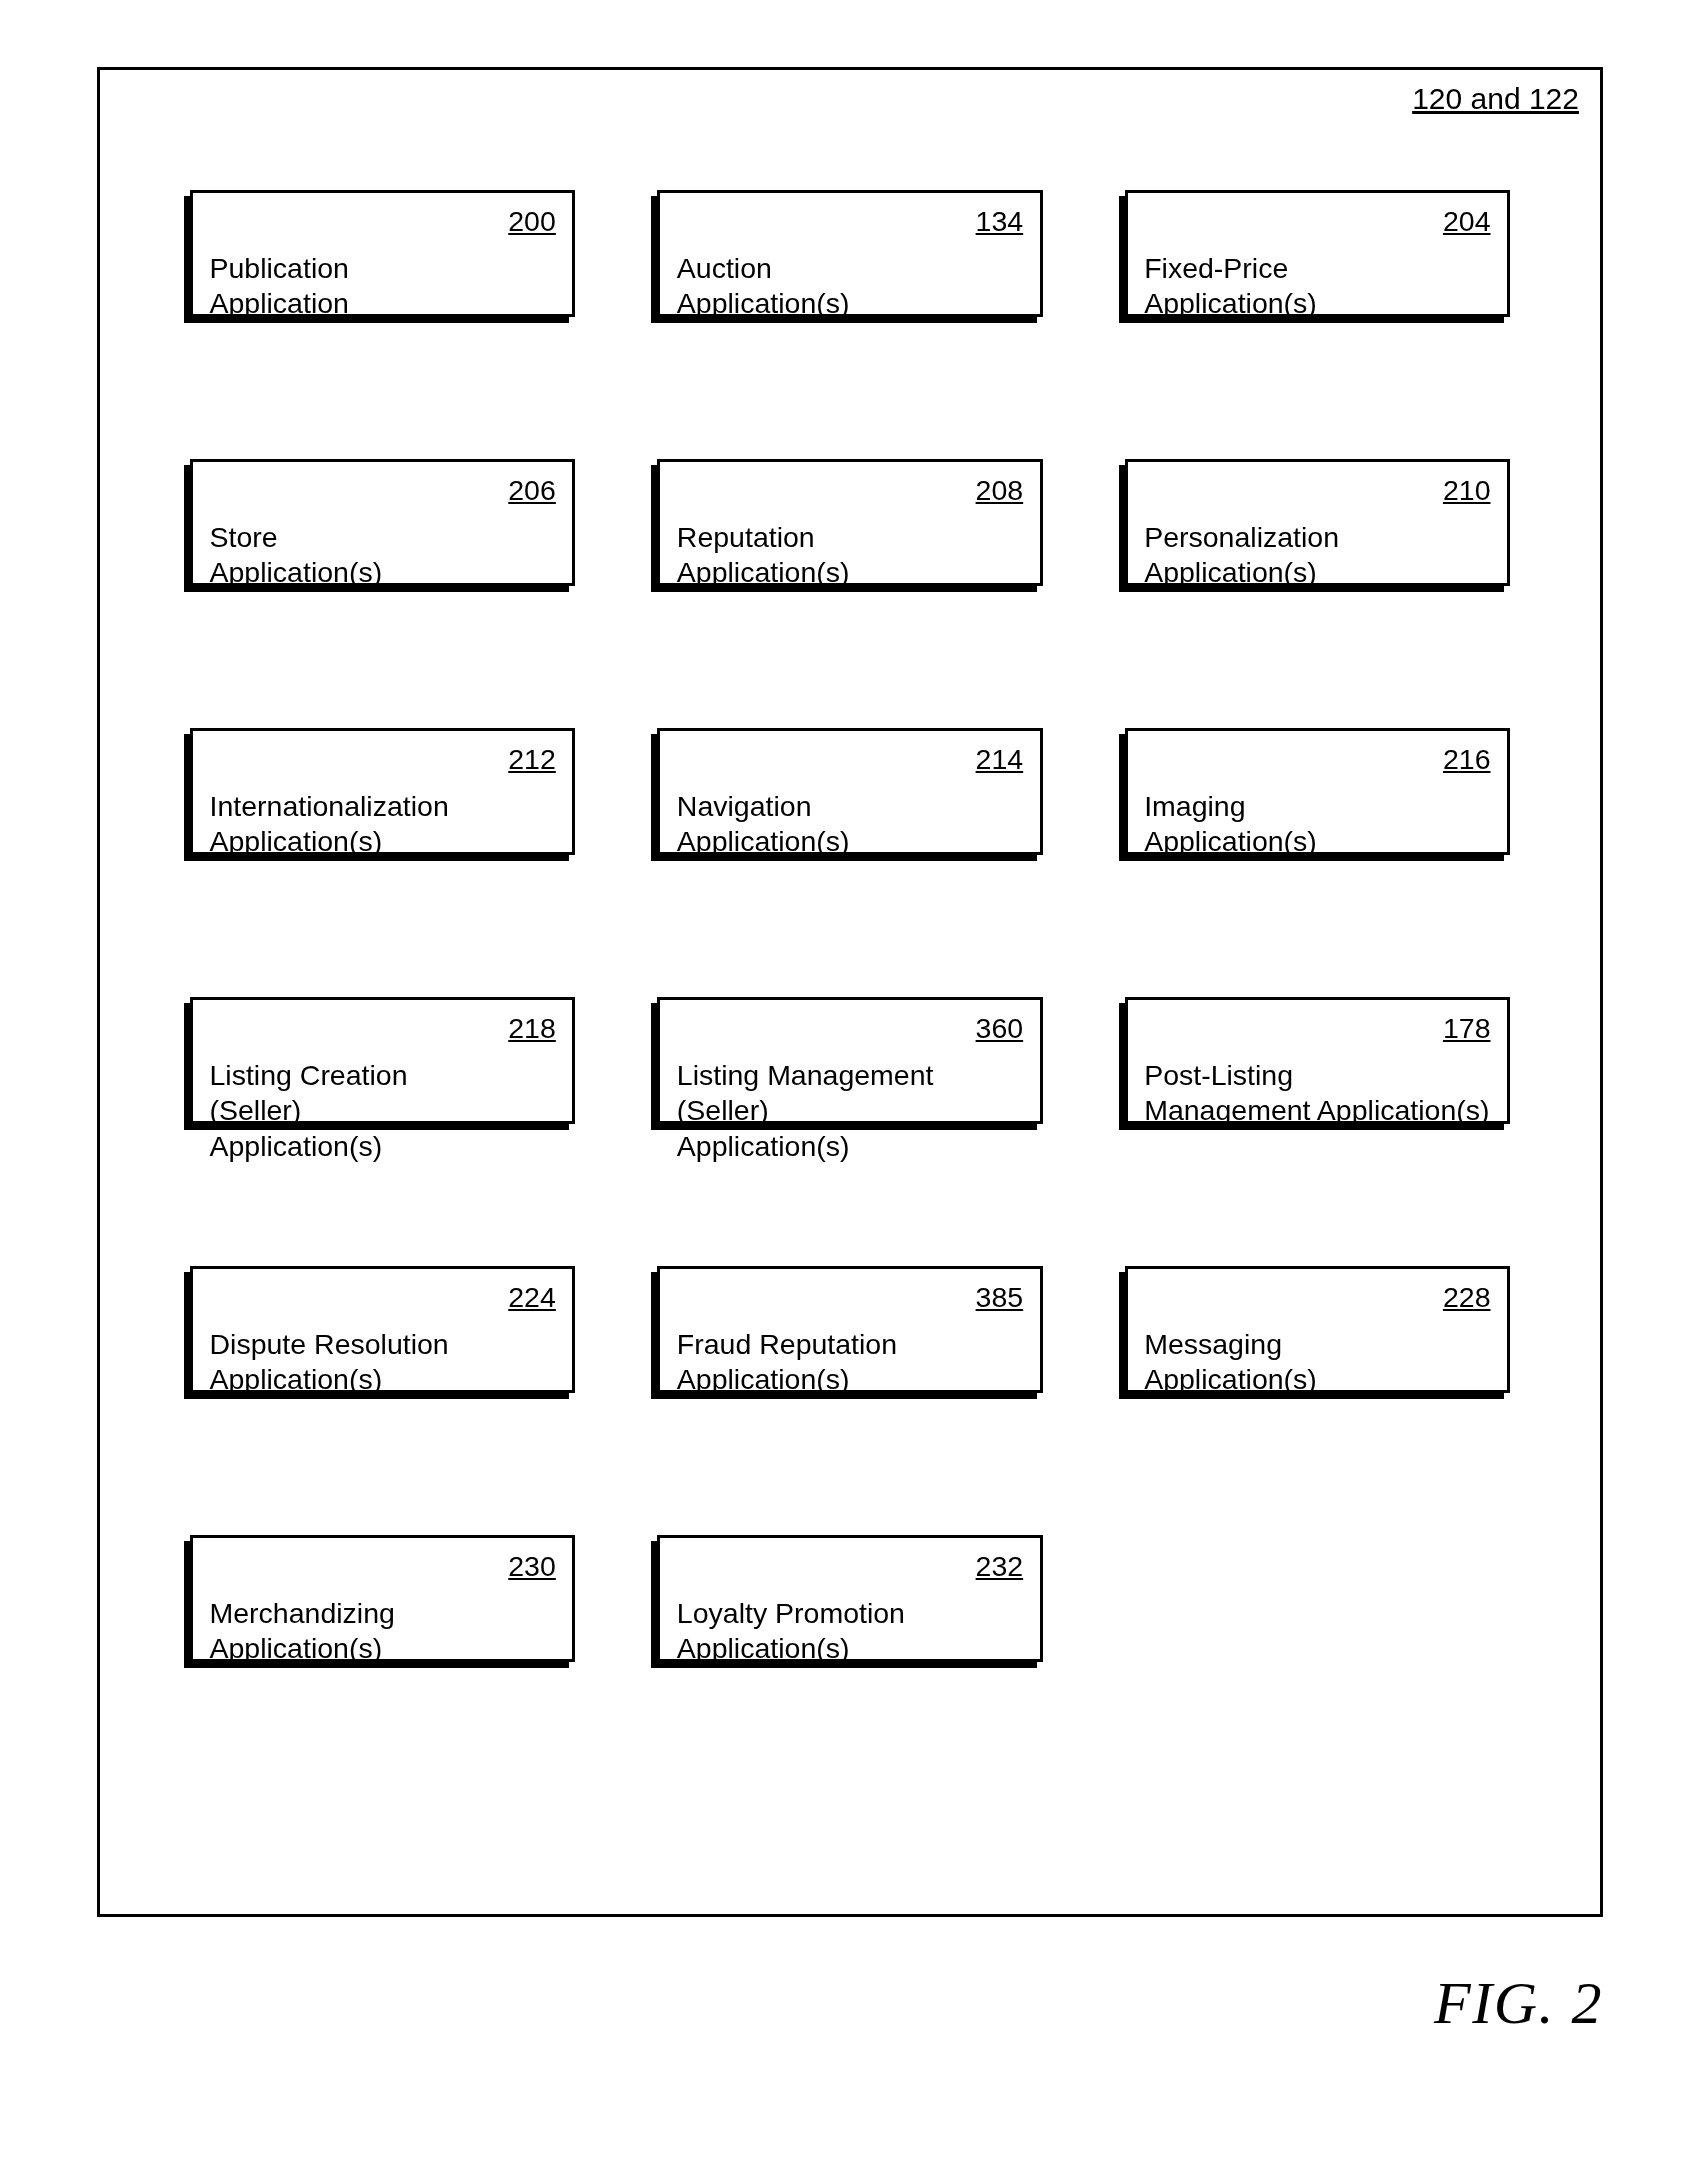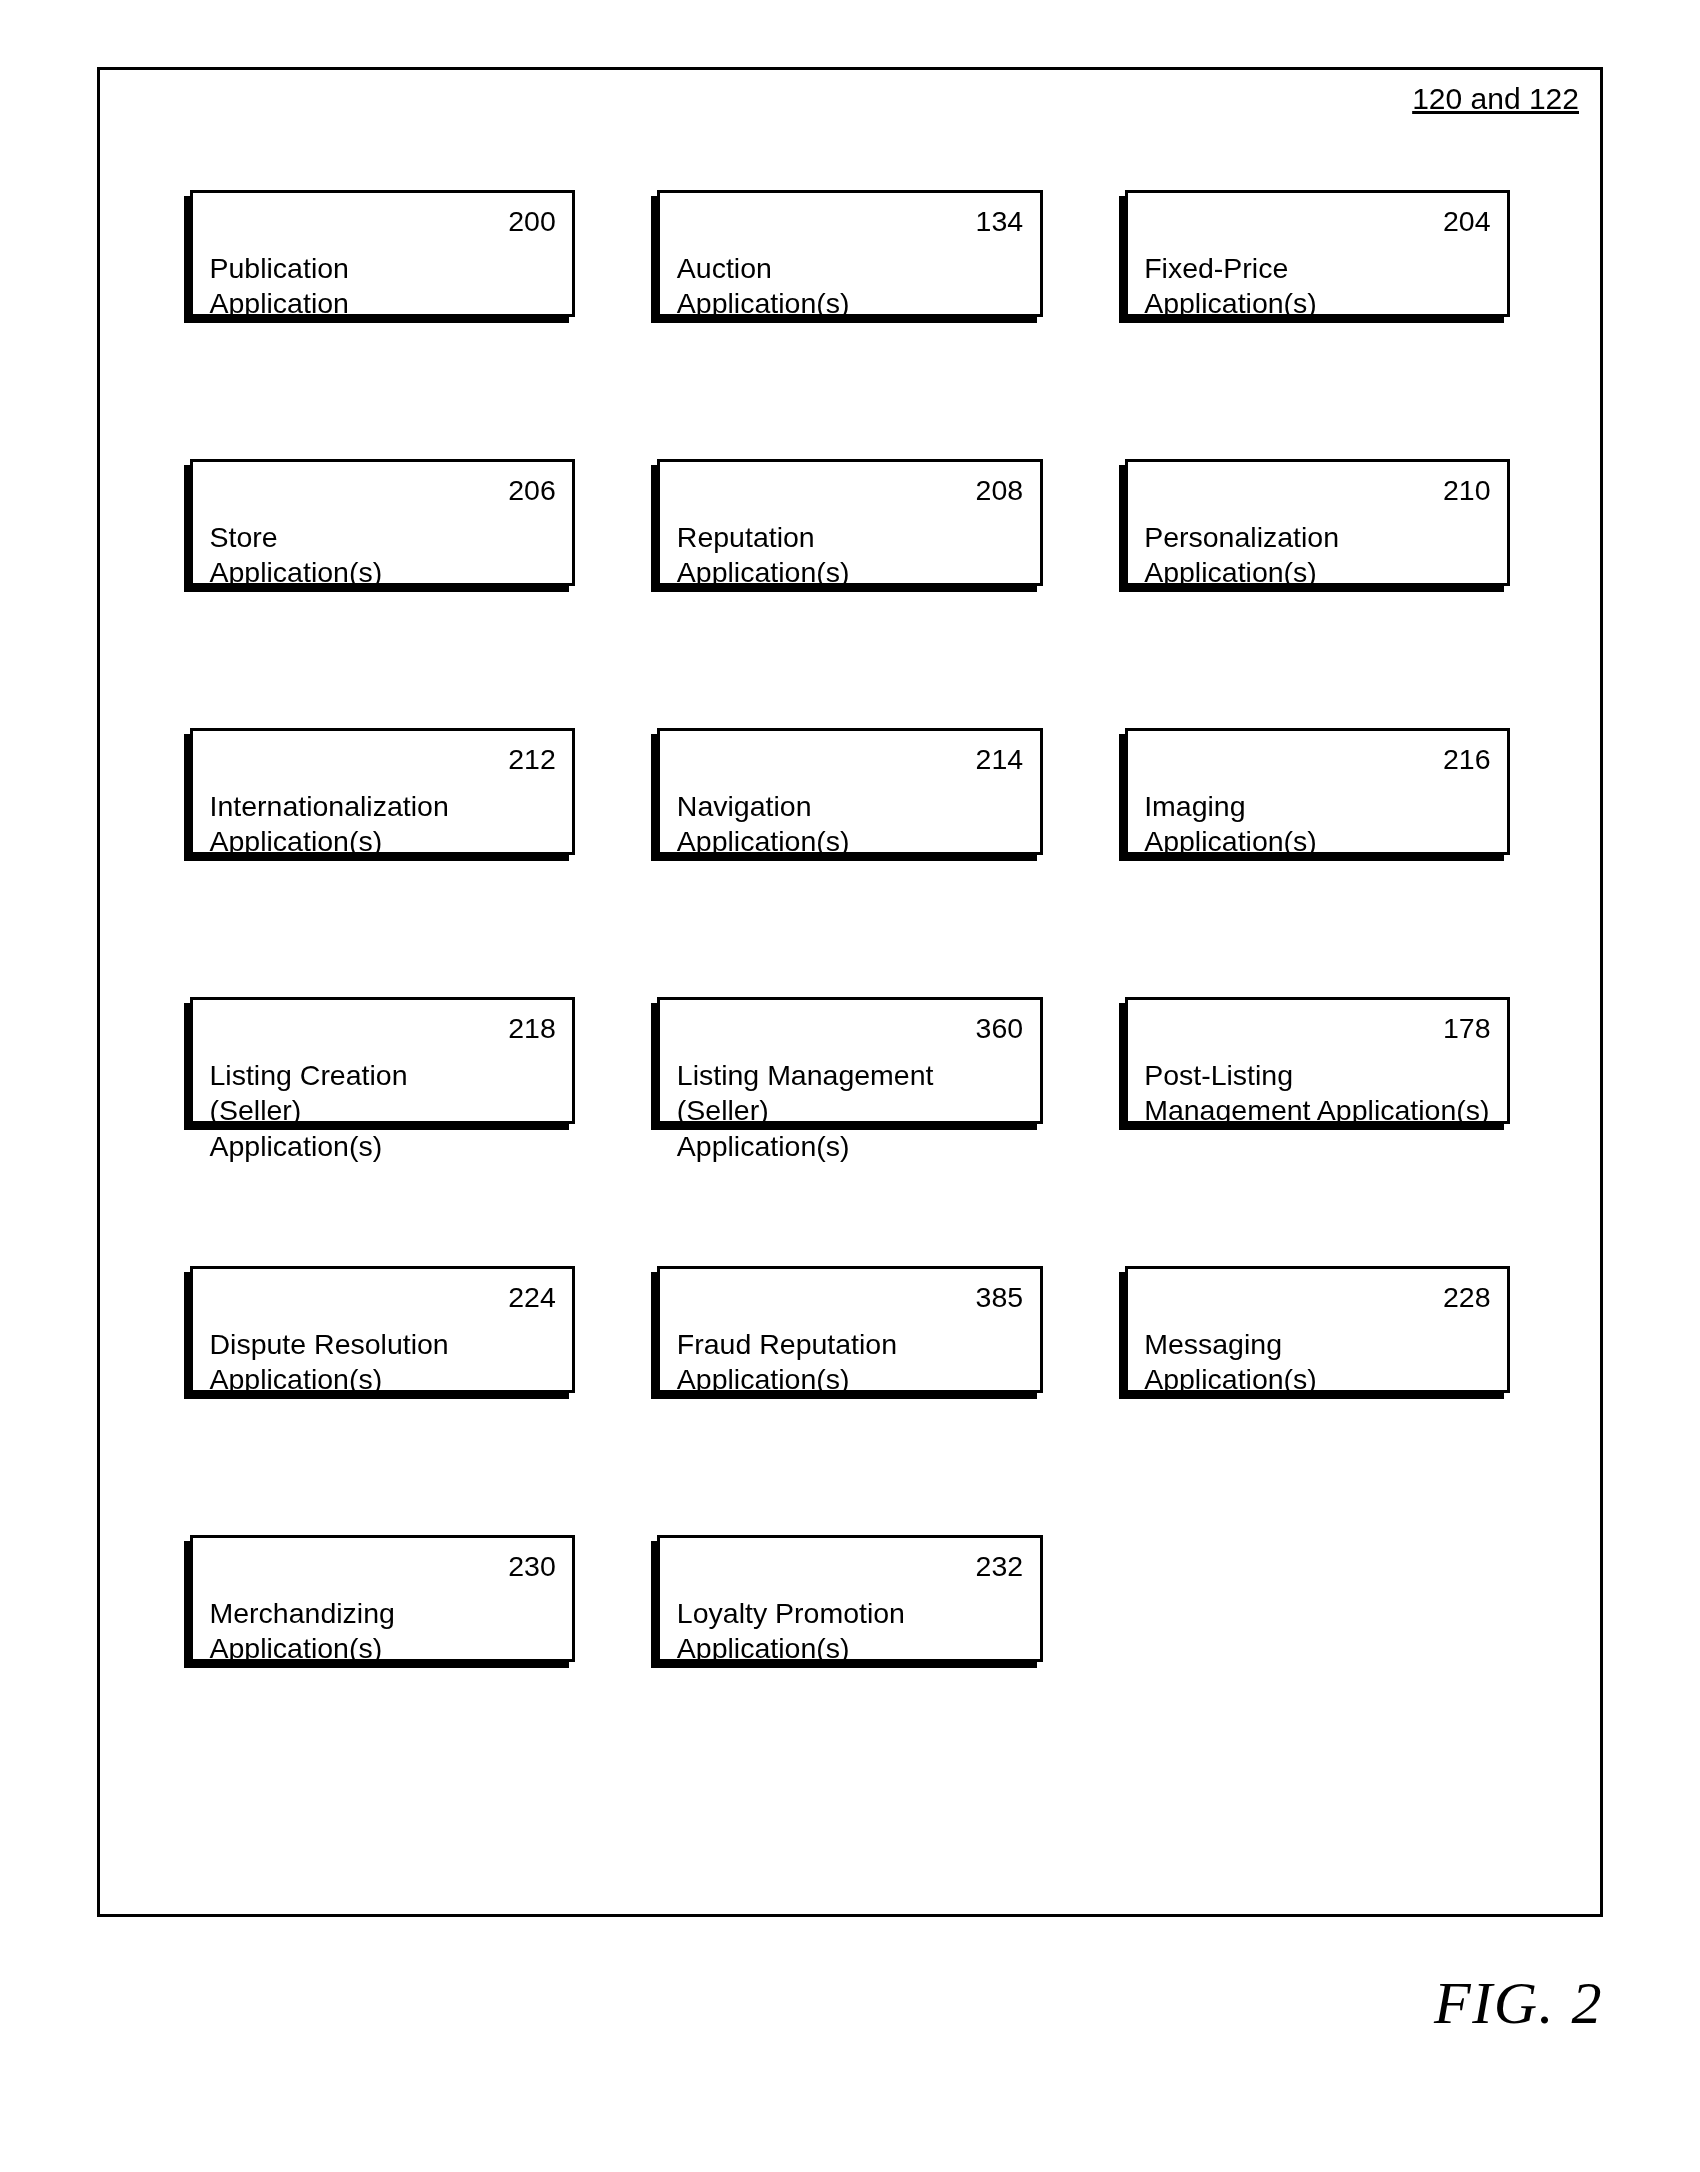--- a/index.html
+++ b/index.html
@@ -46,20 +46,21 @@
     box-sizing: border-box;
     padding: 10.5px 16.5px;
     position: relative;
     font-size: 28.5px;
     line-height: 1.25;
   }
   .box .num {
     position: absolute;
     top: 10.5px;
     right: 16.5px;
+    text-decoration: underline;
     font-size: 28.5px;
   }
   .box .label {
     max-width: calc(100% - 82px);
     margin-top: 47px;
   }
   .box.wide .label {
     max-width: 100%;
   }
   .empty {

